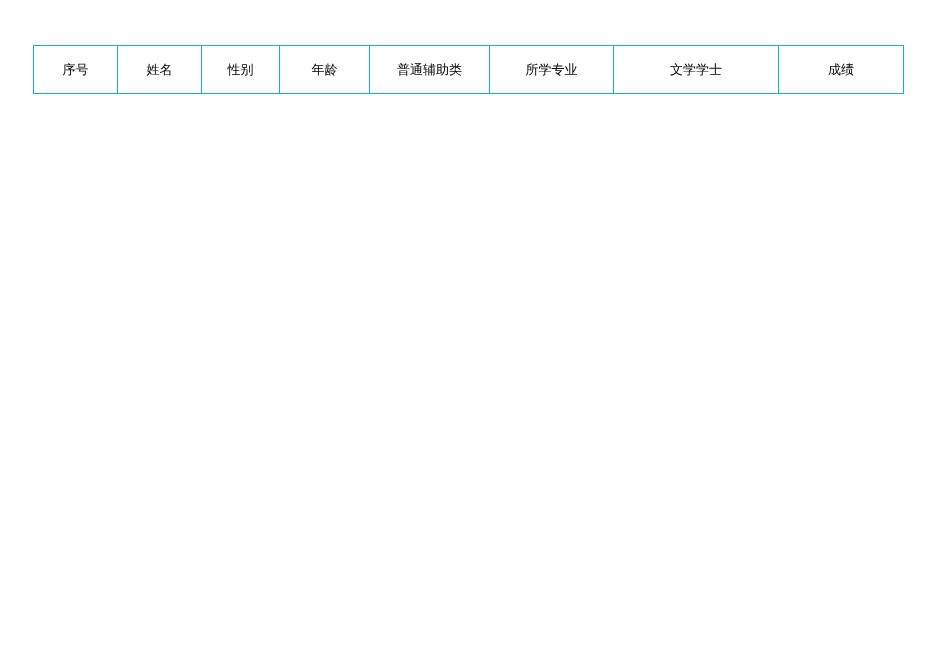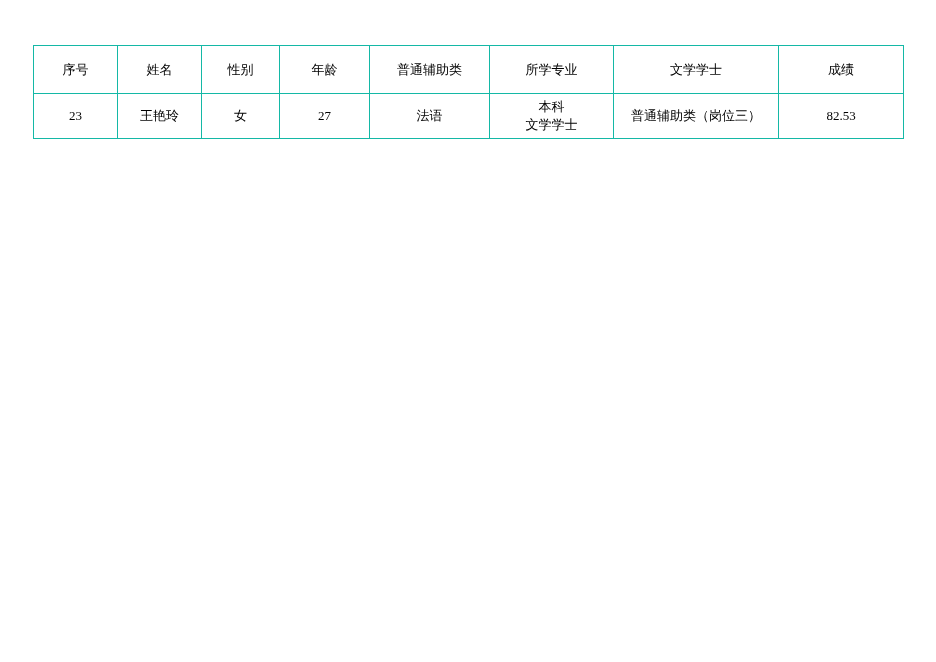--- a/index.html
+++ b/index.html
@@ -88,29 +88,16 @@
           <th>姓名</th>
           <th>性别</th>
           <th>年龄</th>
           <th>普通辅助类</th>
           <th>所学专业</th>
           <th>文学学士</th>
           <th>成绩</th>
         </tr>
       </thead>
       <tbody>
-        <tr>
-          <td class="num">23</td>
-          <td>王艳玲</td>
-          <td>女</td>
-          <td class="num">27</td>
-          <td>法语</td>
-          <td>
-              <span class="stacked">本科
-文学学士</span>
-            </td>
-          <td>普通辅助类（岗位三）</td>
-          <td class="num">82.53</td>
-        </tr>
       </tbody>
     </table>
   </div>
 </div>
 
 </body></html>

